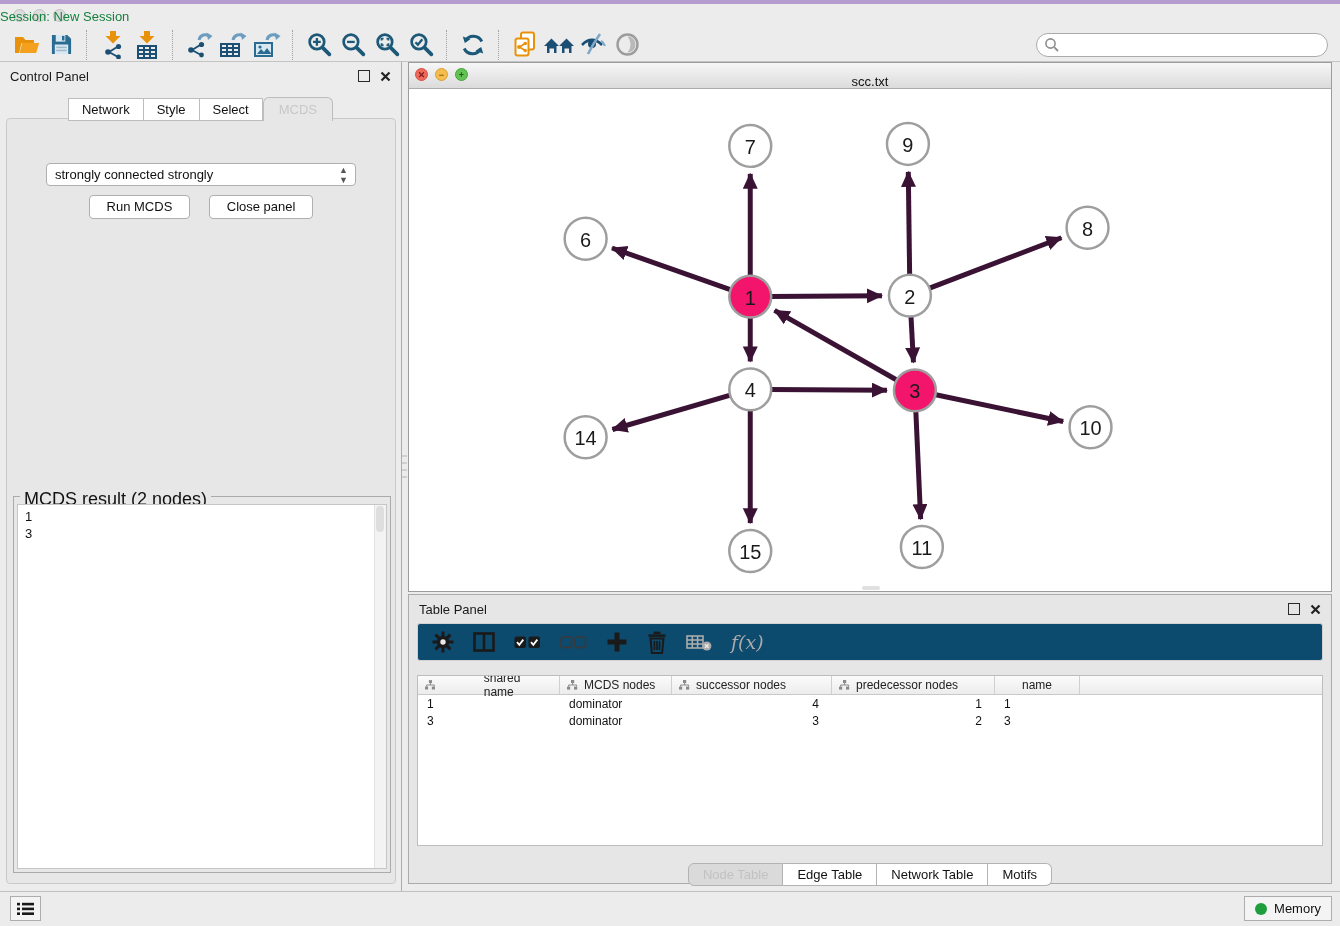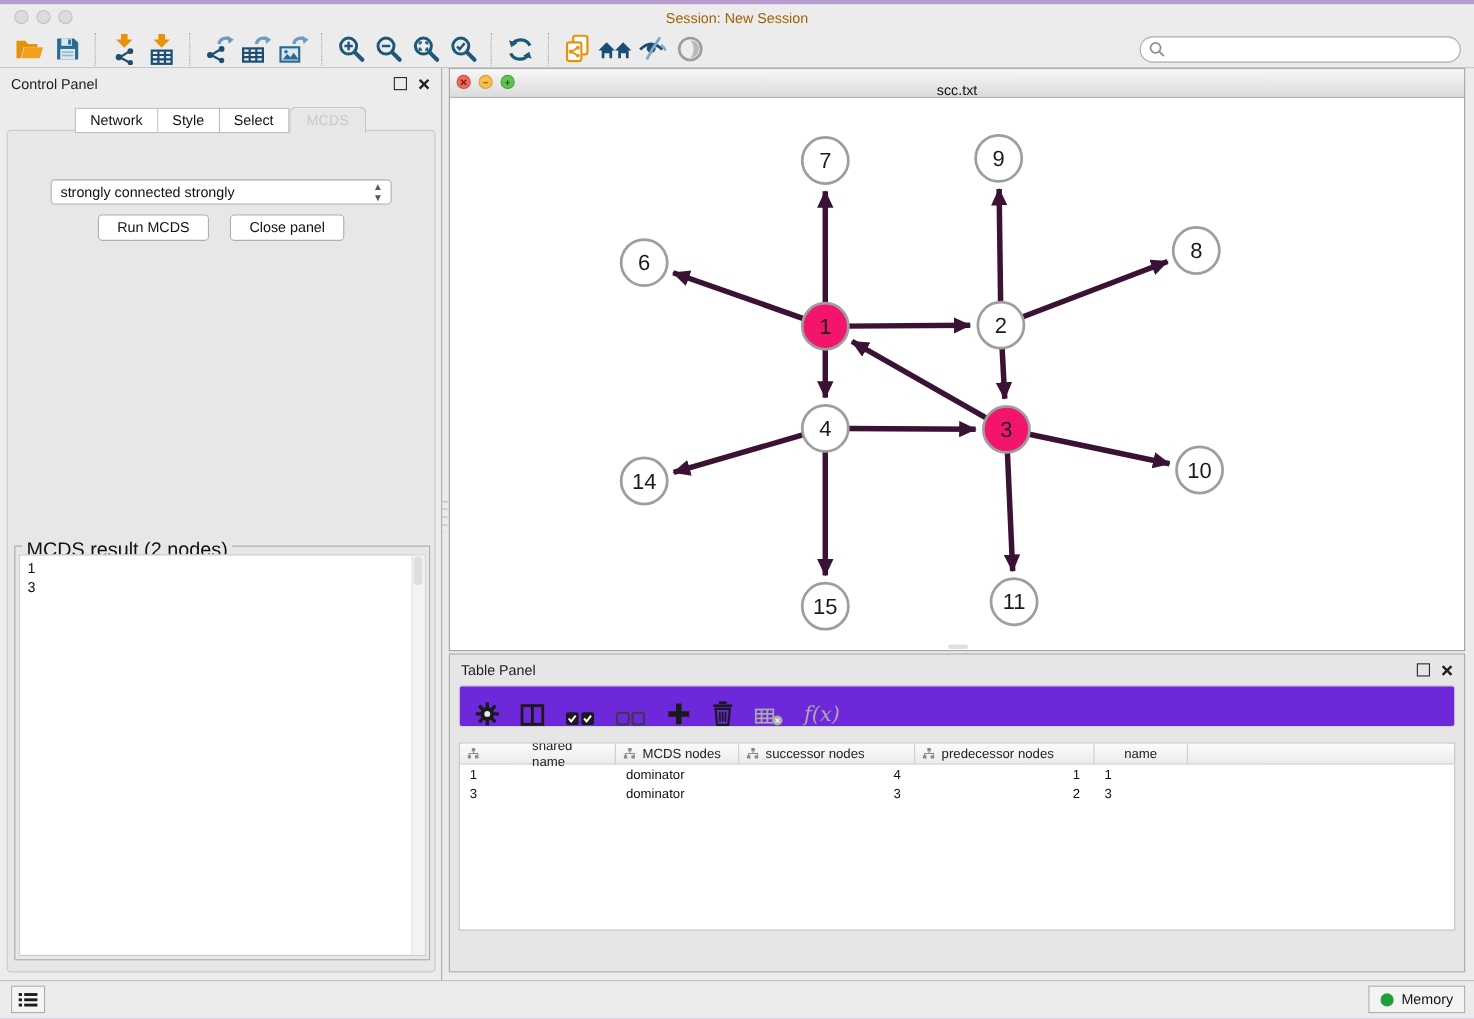--- a/index.html
+++ b/index.html
@@ -3,21 +3,21 @@
 <meta charset="utf-8">
 <style>
   html,body{margin:0;padding:0;background:#C9B6DD;}
   #app{position:relative;width:1340px;height:926px;background:#ECECEC;
        font-family:"Liberation Sans",sans-serif;overflow:hidden;}
   .purple-strip{position:absolute;top:0;left:0;right:0;height:4px;background:#B69BCE;}
   
   .titlebar{position:absolute;top:4px;left:0;right:0;height:24px;background:#ECECEC;}
   .tl-dot{position:absolute;top:5px;width:13px;height:13px;border-radius:50%;
           background:#DCDCDC;border:1px solid #C2C2C2;box-sizing:border-box;}
-  .win-title{position:absolute;top:5px;left:0;right:0;text-align:center;font-size:13px;color:#a16207;}
+  .win-title{position:absolute;top:5px;left:0;right:0;font-size:13px;color:#15803d;}
   
   .toolbar{position:absolute;top:28px;left:0;right:0;height:34px;background:#ECECEC;
            border-bottom:1px solid #C4C4C4;display:flex;align-items:center;padding:0 10px;box-sizing:border-box;}
   .tbtn{height:32px;min-width:34px;display:flex;align-items:center;justify-content:center;}
   .tsep{width:1px;height:30px;border-left:1px dotted #A3A3A3;margin:0 8px;}
   .searchwrap{margin-left:auto;position:relative;width:292px;height:24px;margin-right:2px;}
   input.search{width:100%;height:100%;box-sizing:border-box;border:1px solid #ABABAB;border-radius:12px;
        padding:0 10px 0 28px;font:13px "Liberation Sans",sans-serif;background:#fff;outline:none;}
   .searchicon{position:absolute;left:8px;top:4px;}
   
@@ -63,22 +63,22 @@
         align-items:center;justify-content:center;box-sizing:border-box;}
   .tdot.red{background:#EE6A5F;border:1px solid #D3523F;color:#7E1C12;}
   .tdot.yellow{background:#F5BD4D;border:1px solid #D8A036;color:#8A5A00;}
   .tdot.green{background:#62C354;border:1px solid #47A13C;color:#1F5F14;}
   .netname{position:absolute;left:0;right:0;top:11px;text-align:center;font-size:13px;color:#111;}
   .canvas{position:absolute;left:0;top:25px;right:0;bottom:0;}
   .netgrab{position:absolute;left:453px;bottom:1px;width:18px;height:4px;background:#E0E0E0;border-radius:2px;}
   
   .tablepanel{position:absolute;left:408px;top:594px;width:924px;height:290px;background:#E6E6E6;
         border:1px solid #ABABAB;box-sizing:border-box;}
-  .ttool{position:absolute;left:8px;top:28px;right:8px;height:38px;display:flex;align-items:flex-end;
-        gap:19px;padding-left:14px;background:#6d28d9;border:1px solid #D2D2D2;border-radius:3px;box-sizing:border-box;}
+  .ttool{position:absolute;left:8px;top:28px;right:8px;height:38px;display:flex;align-items:center;
+        gap:19px;padding-left:14px;background:#0c4a6e;border:1px solid #D2D2D2;border-radius:3px;box-sizing:border-box;}
   .fx{font-family:"DejaVu Serif",serif;font-style:italic;font-size:19px;color:#ABABAB;}
   .ttable{position:absolute;left:8px;top:80px;width:906px;height:171px;background:#fff;
         border:1px solid #BDBDBD;box-sizing:border-box;overflow:hidden;}
   .thead{display:flex;height:18px;background:linear-gradient(#FBFBFB,#ECECEC);
         border-bottom:1px solid #C9C9C9;font-size:12px;color:#222;}
   .th{display:flex;align-items:center;gap:6px;padding:0 7px;border-right:1px solid #D0D0D0;box-sizing:border-box;}
   .th.center{justify-content:center;}
   .trow{display:flex;height:17px;font-size:12px;color:#111;align-items:center;}
   .td{box-sizing:border-box;padding:0 9px;white-space:nowrap;overflow:hidden;}
   .td.right{text-align:right;padding-right:13px;}
@@ -510,20 +510,26 @@
           </div>
           <div class="trow">
             <div class="td" style="width: 142px;">3</div>
             <div class="td" style="width: 112px;">dominator</div>
             <div class="td right" style="width: 160px;">3</div>
             <div class="td right" style="width: 163px;">2</div>
             <div class="td" style="width: 85px;">3</div>
           </div>
         </div>
     </div>
+    <div class="btabs" id="bottom-tabs">
+        <div class="btab active">Node Table</div>
+        <div class="btab">Edge Table</div>
+        <div class="btab">Network Table</div>
+        <div class="btab">Motifs</div>
+      </div>
   </div>
 
   <div class="statusbar">
     <div class="listbtn">
       <svg width="19" height="16" viewBox="0 0 19 16">
           <g fill="#1A1A1A">
             <rect x="1" y="1.8" width="3" height="2.6"></rect>
             <rect x="6" y="1.8" width="12" height="2.6"></rect>
             <rect x="1" y="6.6" width="3" height="2.6"></rect>
             <rect x="6" y="6.6" width="12" height="2.6"></rect>

